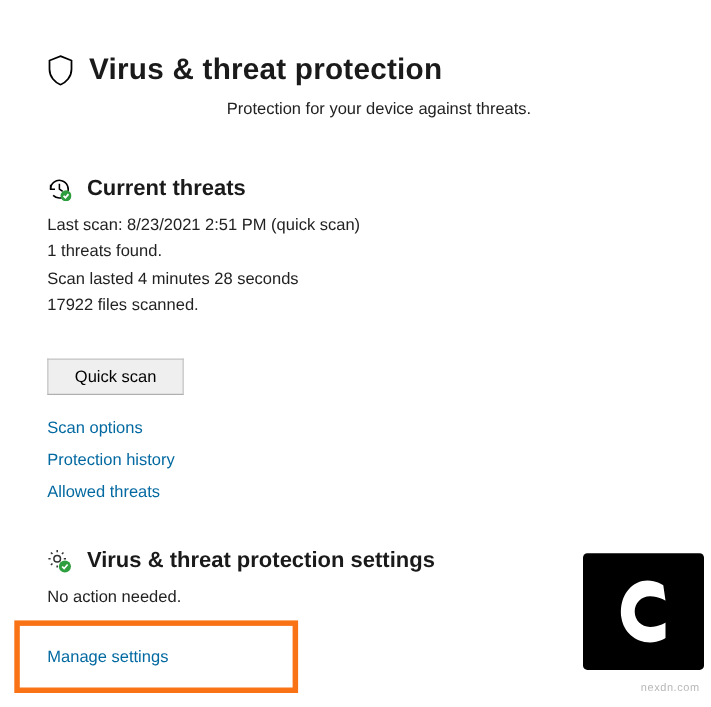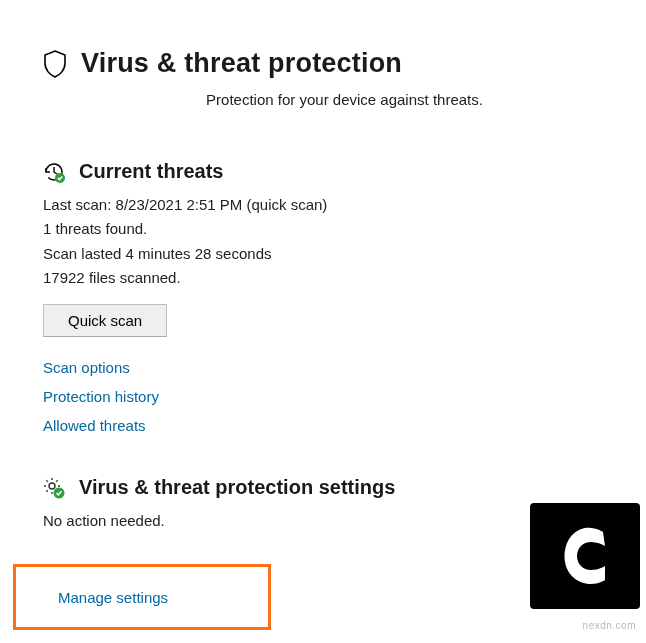--- a/index.html
+++ b/index.html
@@ -46,21 +46,21 @@
     font-weight: 600;
     margin: 0;
   }
   .status-line {
     font-size: 15px;
     color: #222;
     margin: 0 0 4px 0;
     line-height: 1.35;
   }
   .quick-scan-btn {
-    margin-top: 12px;
+    margin-top: 34px;
     margin-bottom: 22px;
     padding: 7px 24px;
     font-size: 15px;
     font-family: inherit;
     background: #efefef;
     border: 1px solid #bfbfbf;
     border-bottom-color: #a8a8a8;
     cursor: pointer;
   }
   .link {
@@ -74,25 +74,25 @@
   }
   .settings-section {
     margin-top: 42px;
   }
   .highlight-box {
     position: absolute;
     left: 13px;
     top: 564px;
     width: 258px;
     height: 66px;
-    border: 3px solid #f97316;
+    border: 5px solid #f97316;
     background: #fff;
     display: flex;
     align-items: center;
-    padding-left: 42px;
+    padding-left: 25px;
     pointer-events: none;
   }
   .highlight-box .link {
     margin: 0;
     pointer-events: auto;
   }
   .logo-badge {
     position: absolute;
     right: 6px;
     bottom: 34px;

